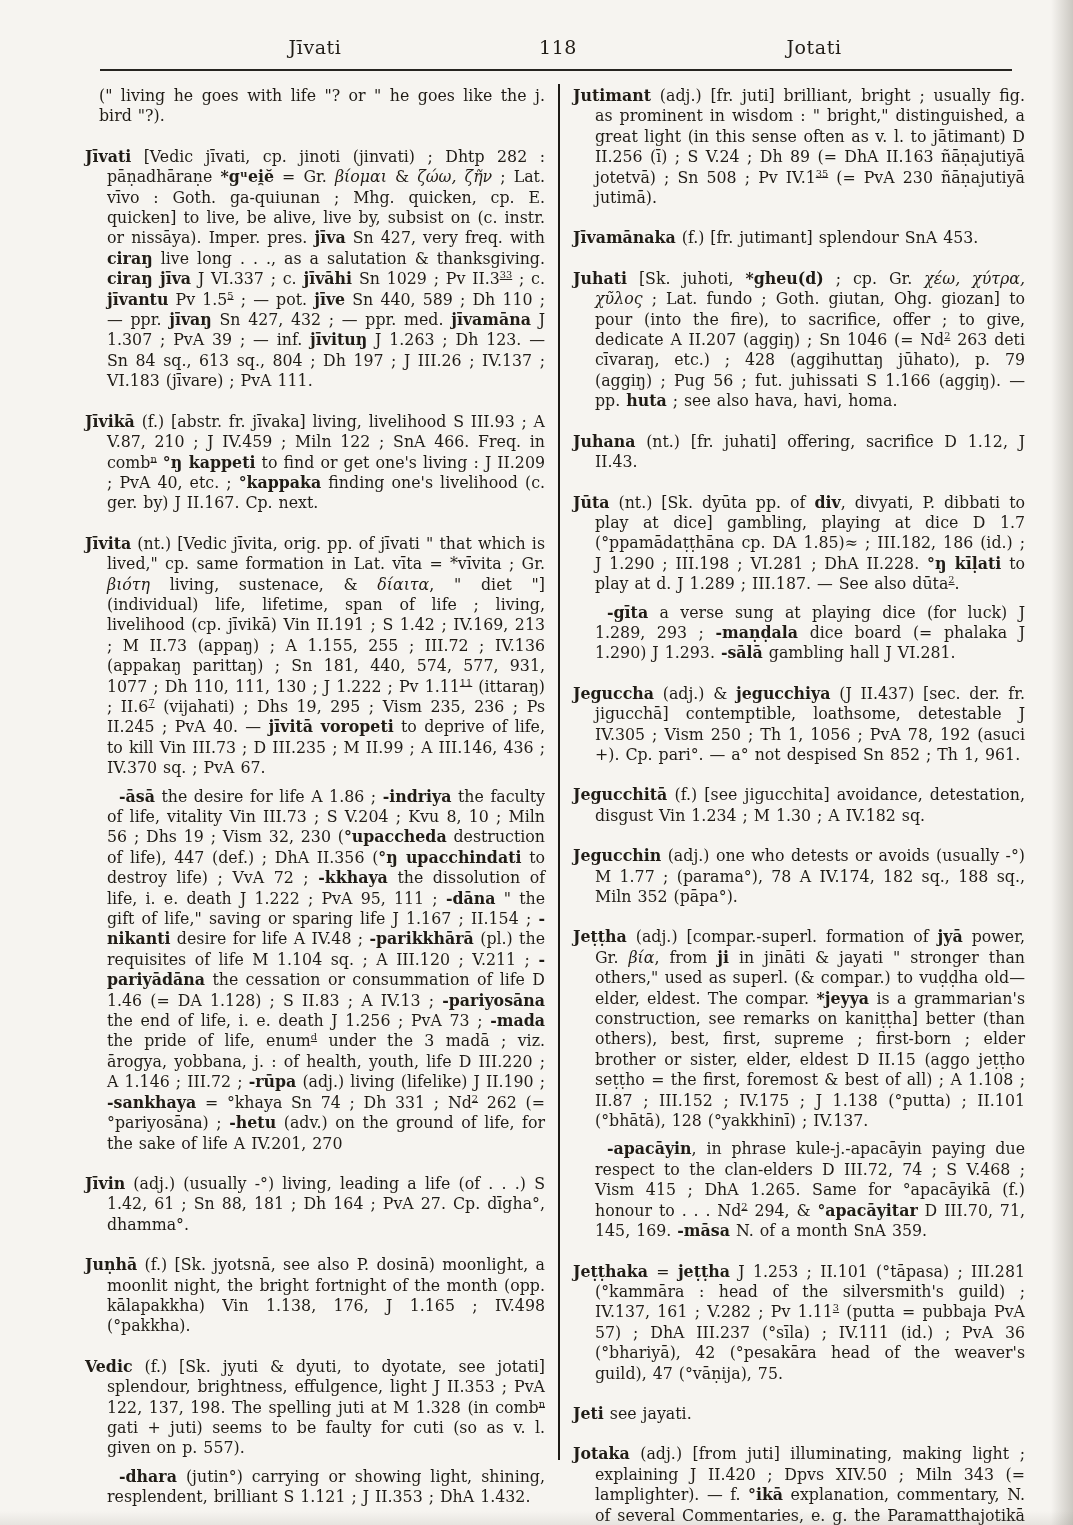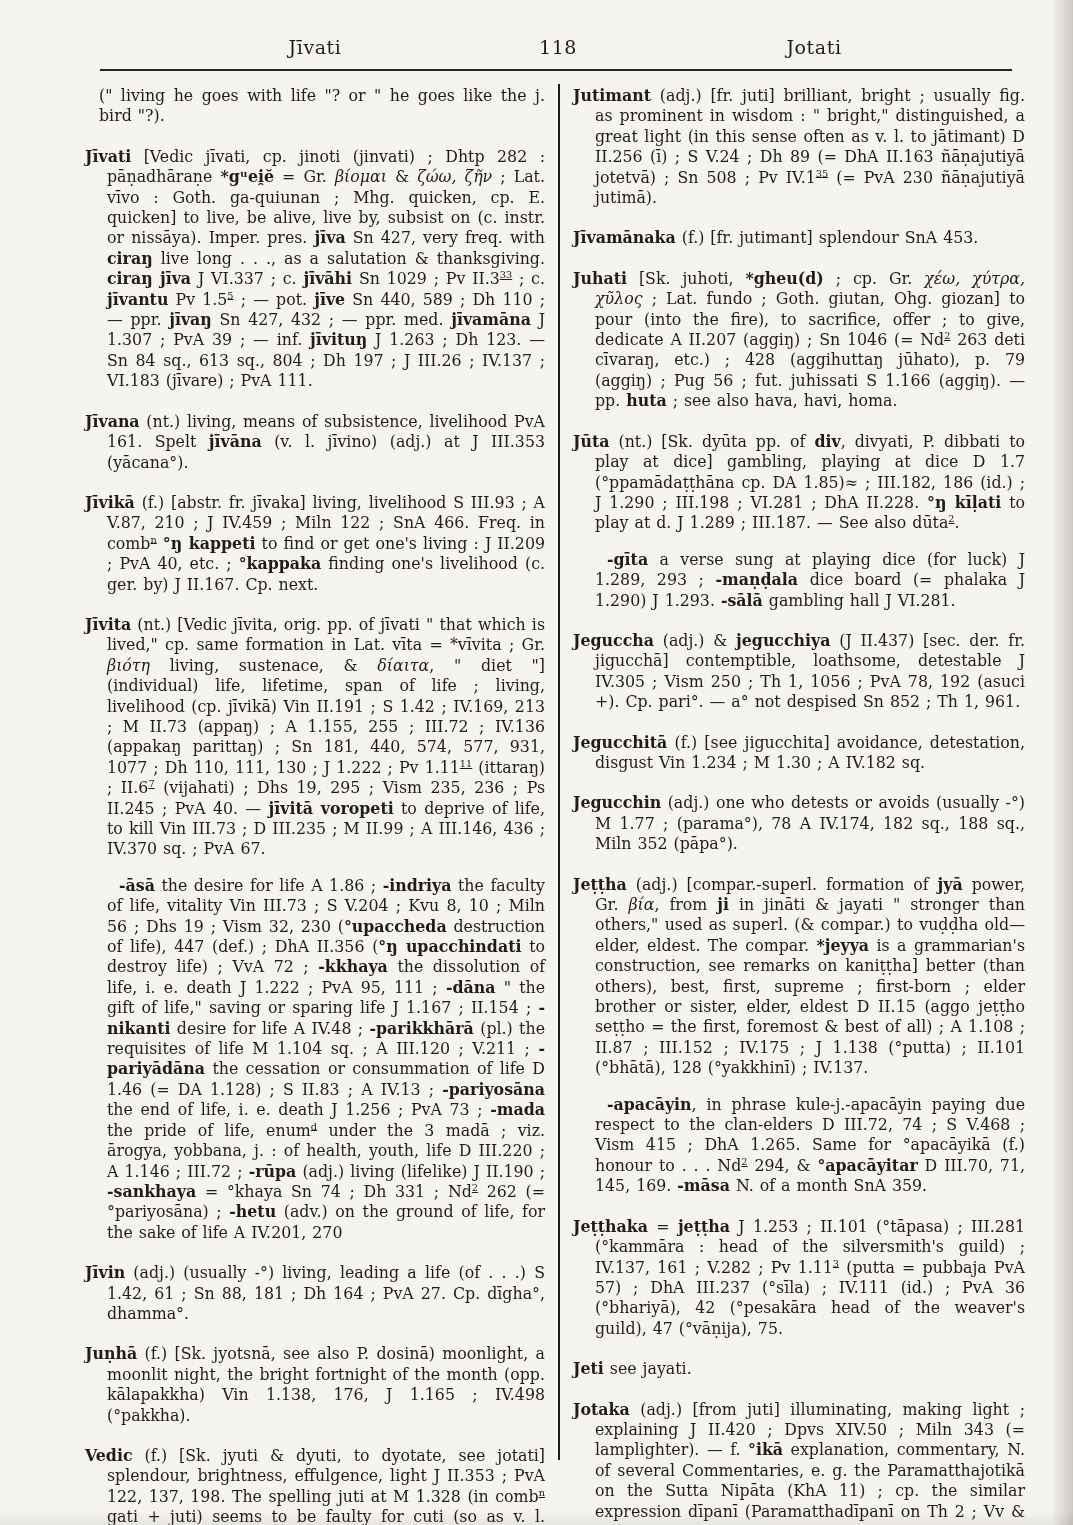--- a/index.html
+++ b/index.html
@@ -36,52 +36,52 @@
   .column{position:absolute;top:86px;}
   .col-left{left:85px;width:460px;}
   .col-right{left:573px;width:452px;}
   .para{
     margin:0;text-align:justify;
     font-size:15.8px;line-height:20.4px;
     word-spacing:0.06em;
   }
   .entry{padding-left:22px;text-indent:-22px;margin-top:20px;}
   .cont{padding-left:14px;text-indent:0;margin-top:0;}
-  .sub{padding-left:22px;text-indent:12px;margin-top:16px;}
+  .sub{padding-left:22px;text-indent:12px;margin-top:8px;}
   .column .para:first-child{margin-top:0;}
   .seg-b{font-weight:bold;}
   .seg-i{font-style:italic;}
   .seg-u{vertical-align:super;font-size:0.62em;line-height:0;text-decoration:underline;}
 </style>
 </head>
 <body>
 
 <div class="running-head guide-left">Jīvati</div>
 <div class="running-head page-num">118</div>
 <div class="running-head guide-right">Jotati</div>
 
 <div class="head-rule"></div>
 <div class="col-divider"></div>
 
 <div class="column col-left">
     <p class="para cont"><span class="seg-n">(" living he goes with life "? or " he goes like the j. bird "?).</span></p>
     <p class="para entry"><span class="seg-b">Jīvati</span><span class="seg-n"> [Vedic jīvati, cp. jinoti (jinvati) ; Dhtp 282 : pāṇadhāraṇe </span><span class="seg-b">*gᵘei̯ĕ</span><span class="seg-n"> = Gr. </span><span class="seg-i">βίομαι</span><span class="seg-n"> &amp; </span><span class="seg-i">ζώω, ζῆν</span><span class="seg-n"> ; Lat. vīvo : Goth. ga-quiunan ; Mhg. quicken, cp. E. quicken] to live, be alive, live by, subsist on (c. instr. or nissāya). Imper. pres. </span><span class="seg-b">jīva</span><span class="seg-n"> Sn 427, very freq. with </span><span class="seg-b">ciraŋ</span><span class="seg-n"> live long . . ., as a salutation &amp; thanksgiving. </span><span class="seg-b">ciraŋ jīva</span><span class="seg-n"> J VI.337 ; c. </span><span class="seg-b">jīvāhi</span><span class="seg-n"> Sn 1029 ; Pv II.3</span><span class="seg-u">33</span><span class="seg-n"> ; c. </span><span class="seg-b">jīvantu</span><span class="seg-n"> Pv 1.5</span><span class="seg-u">5</span><span class="seg-n"> ; — pot. </span><span class="seg-b">jīve</span><span class="seg-n"> Sn 440, 589 ; Dh 110 ; — ppr. </span><span class="seg-b">jīvaŋ</span><span class="seg-n"> Sn 427, 432 ; — ppr. med. </span><span class="seg-b">jīvamāna</span><span class="seg-n"> J 1.307 ; PvA 39 ; — inf. </span><span class="seg-b">jīvituŋ</span><span class="seg-n"> J 1.263 ; Dh 123. — Sn 84 sq., 613 sq., 804 ; Dh 197 ; J III.26 ; IV.137 ; VI.183 (jīvare) ; PvA 111.</span></p>
-    <p class="para entry"><span class="seg-b">Jīvana</span><span class="seg-n"> (nt.) living, means of subsistence, livelihood PvA 161. Spelt </span><span class="seg-b">jīvāna</span><span class="seg-n"> (v. l. jīvino) (adj.) at J III.353 (yācana°).</span></p>
     <p class="para entry"><span class="seg-b">Jīvikā</span><span class="seg-n"> (f.) [abstr. fr. jīvaka] living, livelihood S III.93 ; A V.87, 210 ; J IV.459 ; Miln 122 ; SnA 466. Freq. in comb</span><span class="seg-u">n</span><span class="seg-n"> </span><span class="seg-b">°ŋ kappeti</span><span class="seg-n"> to find or get one's living : J II.209 ; PvA 40, etc. ; </span><span class="seg-b">°kappaka</span><span class="seg-n"> finding one's livelihood (c. ger. by) J II.167. Cp. next.</span></p>
     <p class="para entry"><span class="seg-b">Jīvita</span><span class="seg-n"> (nt.) [Vedic jīvita, orig. pp. of jīvati " that which is lived," cp. same formation in Lat. vīta = *vīvita ; Gr. </span><span class="seg-i">βιότη</span><span class="seg-n"> living, sustenace, &amp; </span><span class="seg-i">δίαιτα</span><span class="seg-n">, " diet "] (individual) life, lifetime, span of life ; living, livelihood (cp. jīvikā) Vin II.191 ; S 1.42 ; IV.169, 213 ; M II.73 (appaŋ) ; A 1.155, 255 ; III.72 ; IV.136 (appakaŋ parittaŋ) ; Sn 181, 440, 574, 577, 931, 1077 ; Dh 110, 111, 130 ; J 1.222 ; Pv 1.11</span><span class="seg-u">11</span><span class="seg-n"> (ittaraŋ) ; II.6</span><span class="seg-u">7</span><span class="seg-n"> (vijahati) ; Dhs 19, 295 ; Vism 235, 236 ; Ps II.245 ; PvA 40. — </span><span class="seg-b">jīvitā voropeti</span><span class="seg-n"> to deprive of life, to kill Vin III.73 ; D III.235 ; M II.99 ; A III.146, 436 ; IV.370 sq. ; PvA 67.</span></p>
     <p class="para sub"><span class="seg-b">-āsā</span><span class="seg-n"> the desire for life A 1.86 ; </span><span class="seg-b">-indriya</span><span class="seg-n"> the faculty of life, vitality Vin III.73 ; S V.204 ; Kvu 8, 10 ; Miln 56 ; Dhs 19 ; Vism 32, 230 (</span><span class="seg-b">°upaccheda</span><span class="seg-n"> destruction of life), 447 (def.) ; DhA II.356 (</span><span class="seg-b">°ŋ upacchindati</span><span class="seg-n"> to destroy life) ; VvA 72 ; </span><span class="seg-b">-kkhaya</span><span class="seg-n"> the dissolution of life, i. e. death J 1.222 ; PvA 95, 111 ; </span><span class="seg-b">-dāna</span><span class="seg-n"> " the gift of life," saving or sparing life J 1.167 ; II.154 ; </span><span class="seg-b">-nikanti</span><span class="seg-n"> desire for life A IV.48 ; </span><span class="seg-b">-parikkhārā</span><span class="seg-n"> (pl.) the requisites of life M 1.104 sq. ; A III.120 ; V.211 ; </span><span class="seg-b">-pariyādāna</span><span class="seg-n"> the cessation or consummation of life D 1.46 (= DA 1.128) ; S II.83 ; A IV.13 ; </span><span class="seg-b">-pariyosāna</span><span class="seg-n"> the end of life, i. e. death J 1.256 ; PvA 73 ; </span><span class="seg-b">-mada</span><span class="seg-n"> the pride of life, enum</span><span class="seg-u">d</span><span class="seg-n"> under the 3 madā ; viz. ārogya, yobbana, j. : of health, youth, life D III.220 ; A 1.146 ; III.72 ; </span><span class="seg-b">-rūpa</span><span class="seg-n"> (adj.) living (lifelike) J II.190 ; </span><span class="seg-b">-sankhaya</span><span class="seg-n"> = °khaya Sn 74 ; Dh 331 ; Nd</span><span class="seg-u">2</span><span class="seg-n"> 262 (= °pariyosāna) ; </span><span class="seg-b">-hetu</span><span class="seg-n"> (adv.) on the ground of life, for the sake of life A IV.201, 270</span></p>
     <p class="para entry"><span class="seg-b">Jīvin</span><span class="seg-n"> (adj.) (usually -°) living, leading a life (of . . .) S 1.42, 61 ; Sn 88, 181 ; Dh 164 ; PvA 27. Cp. dīgha°, dhamma°.</span></p>
     <p class="para entry"><span class="seg-b">Juṇhā</span><span class="seg-n"> (f.) [Sk. jyotsnā, see also P. dosinā) moonlight, a moonlit night, the bright fortnight of the month (opp. kālapakkha) Vin 1.138, 176, J 1.165 ; IV.498 (°pakkha).</span></p>
     <p class="para entry"><span class="seg-b">Vedic</span><span class="seg-n"> (f.) [Sk. jyuti &amp; dyuti, to dyotate, see jotati] splendour, brightness, effulgence, light J II.353 ; PvA 122, 137, 198. The spelling juti at M 1.328 (in comb</span><span class="seg-u">n</span><span class="seg-n"> gati + juti) seems to be faulty for cuti (so as v. l. given on p. 557).</span></p>
     <p class="para sub"><span class="seg-b">-dhara</span><span class="seg-n"> (jutin°) carrying or showing light, shining, resplendent, brilliant S 1.121 ; J II.353 ; DhA 1.432.</span></p>
   </div>
 <div class="column col-right">
     <p class="para entry"><span class="seg-b">Jutimant</span><span class="seg-n"> (adj.) [fr. juti] brilliant, bright ; usually fig. as prominent in wisdom : " bright," distinguished, a great light (in this sense often as v. l. to jātimant) D II.256 (ī) ; S V.24 ; Dh 89 (= DhA II.163 ñāṇajutiyā jotetvā) ; Sn 508 ; Pv IV.1</span><span class="seg-u">35</span><span class="seg-n"> (= PvA 230 ñāṇajutiyā jutimā).</span></p>
     <p class="para entry"><span class="seg-b">Jīvamānaka</span><span class="seg-n"> (f.) [fr. jutimant] splendour SnA 453.</span></p>
     <p class="para entry"><span class="seg-b">Juhati</span><span class="seg-n"> [Sk. juhoti, </span><span class="seg-b">*gheu(d)</span><span class="seg-n"> ; cp. Gr. </span><span class="seg-i">χέω, χύτρα, χῦλος</span><span class="seg-n"> ; Lat. fundo ; Goth. giutan, Ohg. giozan] to pour (into the fire), to sacrifice, offer ; to give, dedicate A II.207 (aggiŋ) ; Sn 1046 (= Nd</span><span class="seg-u">2</span><span class="seg-n"> 263 deti cīvaraŋ, etc.) ; 428 (aggihuttaŋ jūhato), p. 79 (aggiŋ) ; Pug 56 ; fut. juhissati S 1.166 (aggiŋ). — pp. </span><span class="seg-b">huta</span><span class="seg-n"> ; see also hava, havi, homa.</span></p>
+    <p class="para entry"><span class="seg-b">Juhana</span><span class="seg-n"> (nt.) [fr. juhati] offering, sacrifice D 1.12, J II.43.</span></p>
     <p class="para entry"><span class="seg-b">Jūta</span><span class="seg-n"> (nt.) [Sk. dyūta pp. of </span><span class="seg-b">div</span><span class="seg-n">, divyati, P. dibbati to play at dice] gambling, playing at dice D 1.7 (°ppamādaṭṭhāna cp. DA 1.85)≈ ; III.182, 186 (id.) ; J 1.290 ; III.198 ; VI.281 ; DhA II.228. </span><span class="seg-b">°ŋ kīḷati</span><span class="seg-n"> to play at d. J 1.289 ; III.187. — See also dūta</span><span class="seg-u">2</span><span class="seg-n">.</span></p>
     <p class="para sub"><span class="seg-b">-gīta</span><span class="seg-n"> a verse sung at playing dice (for luck) J 1.289, 293 ; </span><span class="seg-b">-maṇḍala</span><span class="seg-n"> dice board (= phalaka J 1.290) J 1.293. </span><span class="seg-b">-sālā</span><span class="seg-n"> gambling hall J VI.281.</span></p>
     <p class="para entry"><span class="seg-b">Jeguccha</span><span class="seg-n"> (adj.) &amp; </span><span class="seg-b">jegucchiya</span><span class="seg-n"> (J II.437) [sec. der. fr. jigucchā] contemptible, loathsome, detestable J IV.305 ; Vism 250 ; Th 1, 1056 ; PvA 78, 192 (asuci +). Cp. pari°. — a° not despised Sn 852 ; Th 1, 961.</span></p>
     <p class="para entry"><span class="seg-b">Jegucchitā</span><span class="seg-n"> (f.) [see jigucchita] avoidance, detestation, disgust Vin 1.234 ; M 1.30 ; A IV.182 sq.</span></p>
     <p class="para entry"><span class="seg-b">Jegucchin</span><span class="seg-n"> (adj.) one who detests or avoids (usually -°) M 1.77 ; (parama°), 78 A IV.174, 182 sq., 188 sq., Miln 352 (pāpa°).</span></p>
     <p class="para entry"><span class="seg-b">Jeṭṭha</span><span class="seg-n"> (adj.) [compar.-superl. formation of </span><span class="seg-b">jyā</span><span class="seg-n"> power, Gr. </span><span class="seg-i">βία</span><span class="seg-n">, from </span><span class="seg-b">ji</span><span class="seg-n"> in jināti &amp; jayati " stronger than others," used as superl. (&amp; compar.) to vuḍḍha old—elder, eldest. The compar. </span><span class="seg-b">*jeyya</span><span class="seg-n"> is a grammarian's construction, see remarks on kaniṭṭha] better (than others), best, first, supreme ; first-born ; elder brother or sister, elder, eldest D II.15 (aggo jeṭṭho seṭṭho = the first, foremost &amp; best of all) ; A 1.108 ; II.87 ; III.152 ; IV.175 ; J 1.138 (°putta) ; II.101 (°bhātā), 128 (°yakkhinī) ; IV.137.</span></p>
     <p class="para sub"><span class="seg-b">-apacāyin</span><span class="seg-n">, in phrase kule-j.-apacāyin paying due respect to the clan-elders D III.72, 74 ; S V.468 ; Vism 415 ; DhA 1.265. Same for °apacāyikā (f.) honour to . . . Nd</span><span class="seg-u">2</span><span class="seg-n"> 294, &amp; </span><span class="seg-b">°apacāyitar</span><span class="seg-n"> D III.70, 71, 145, 169. </span><span class="seg-b">-māsa</span><span class="seg-n"> N. of a month SnA 359.</span></p>
     <p class="para entry"><span class="seg-b">Jeṭṭhaka</span><span class="seg-n"> = </span><span class="seg-b">jeṭṭha</span><span class="seg-n"> J 1.253 ; II.101 (°tāpasa) ; III.281 (°kammāra : head of the silversmith's guild) ; IV.137, 161 ; V.282 ; Pv 1.11</span><span class="seg-u">3</span><span class="seg-n"> (putta = pubbaja PvA 57) ; DhA III.237 (°sīla) ; IV.111 (id.) ; PvA 36 (°bhariyā), 42 (°pesakāra head of the weaver's guild), 47 (°vāṇija), 75.</span></p>
     <p class="para entry"><span class="seg-b">Jeti</span><span class="seg-n"> see jayati.</span></p>
     <p class="para entry"><span class="seg-b">Jotaka</span><span class="seg-n"> (adj.) [from juti] illuminating, making light ; explaining J II.420 ; Dpvs XIV.50 ; Miln 343 (= lamplighter). — f. </span><span class="seg-b">°ikā</span><span class="seg-n"> explanation, commentary, N. of several Commentaries, e. g. the Paramatthajotikā on the Sutta Nipāta (KhA 11) ; cp. the similar expression dīpanī (Paramatthadīpanī on Th 2 ; Vv &amp; Pv.). — </span></p>

